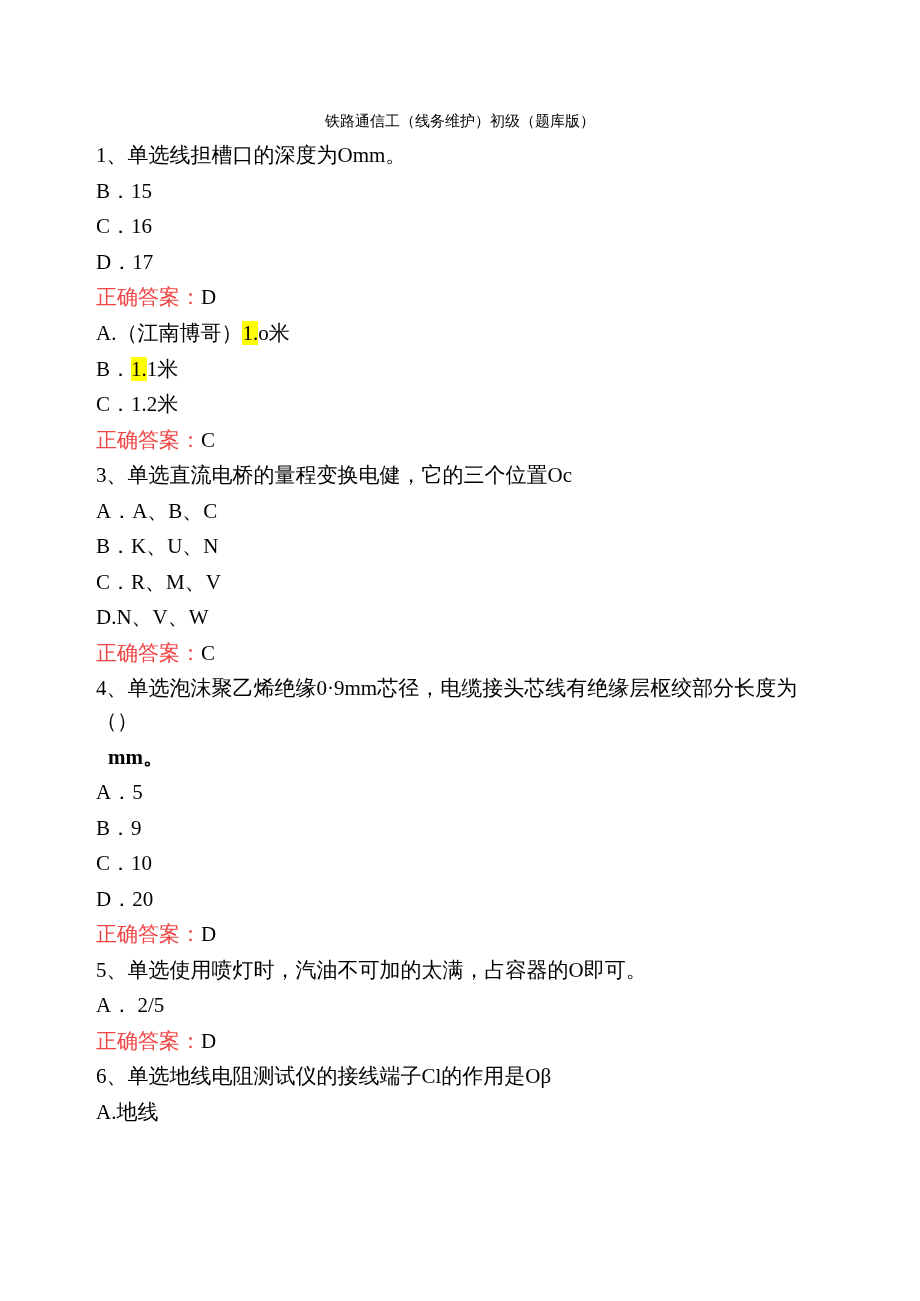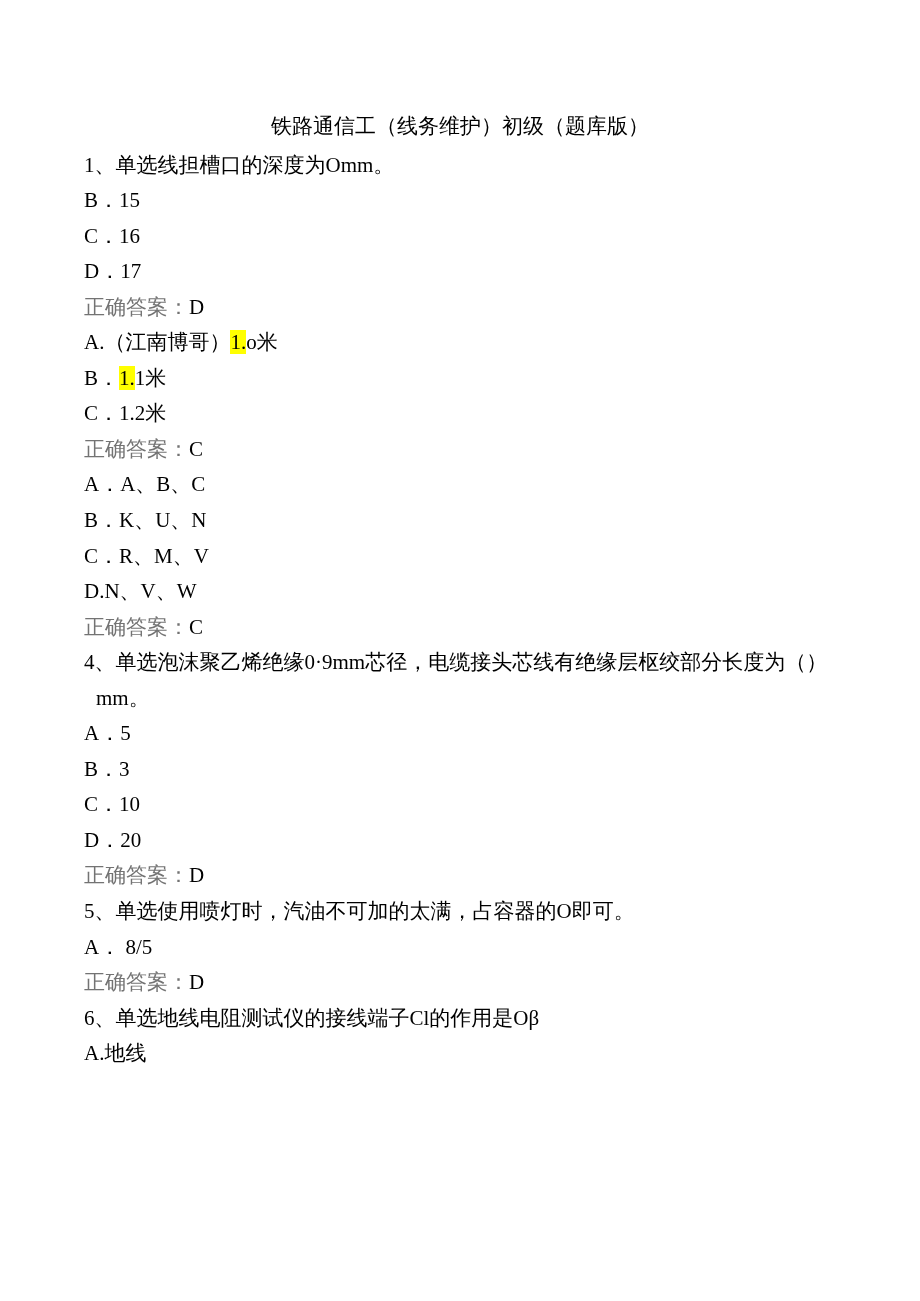--- a/index.html
+++ b/index.html
@@ -11,34 +11,35 @@
     width: 920px;
   }
   .page {
     padding: 110px 80px 60px 80px;
     color: #000000;
     font-size: 21px;
     line-height: 1.55;
   }
   .title {
     text-align: center;
-    font-size: 21px;
+    font-size: 15px;
     margin-bottom: 6px;
   }
   .line {
-    margin: 3px 4px;
+    margin: 3px 16px;
   }
   .answer-label {
-    color: #737373;
+    color: #ef4444;
   }
   .hl {
     background: #ffff00;
   }
   .indent {
     padding-left: 12px;
+    font-weight: bold;
   }
 </style>
 </head>
 <body>
 
 <div class="page">
 
   <div class="title">铁路通信工（线务维护）初级（题库版）</div>
 
   <div class="line">1、单选线担槽口的深度为Omm。</div>
@@ -53,40 +54,41 @@
     <span>A.（江南博哥）</span><span class="hl">1.</span><span>o米</span>
   </div>
   <div class="line">
     <span>B．</span><span class="hl">1.</span><span>1米</span>
   </div>
   <div class="line">C．1.2米</div>
   <div class="line">
     <span class="answer-label">正确答案：</span><span>C</span>
   </div>
 
+  <div class="line">3、单选直流电桥的量程变换电健，它的三个位置Oc</div>
   <div class="line">A．A、B、C</div>
   <div class="line">B．K、U、N</div>
   <div class="line">C．R、M、V</div>
   <div class="line">D.N、V、W</div>
   <div class="line">
     <span class="answer-label">正确答案：</span><span>C</span>
   </div>
 
   <div class="line">4、单选泡沫聚乙烯绝缘0·9mm芯径，电缆接头芯线有绝缘层枢绞部分长度为（）</div>
   <div class="line indent"> mm。</div>
   <div class="line">A．5</div>
-  <div class="line">B．3</div>
+  <div class="line">B．9</div>
   <div class="line">C．10</div>
   <div class="line">D．20</div>
   <div class="line">
     <span class="answer-label">正确答案：</span><span>D</span>
   </div>
 
   <div class="line">5、单选使用喷灯时，汽油不可加的太满，占容器的O即可。</div>
-  <div class="line">A． 8/5</div>
+  <div class="line">A． 2/5</div>
   <div class="line">
     <span class="answer-label">正确答案：</span><span>D</span>
   </div>
 
   <div class="line">6、单选地线电阻测试仪的接线端子Cl的作用是Oβ</div>
   <div class="line">A.地线</div>
 
 </div>
 
 </body></html>

